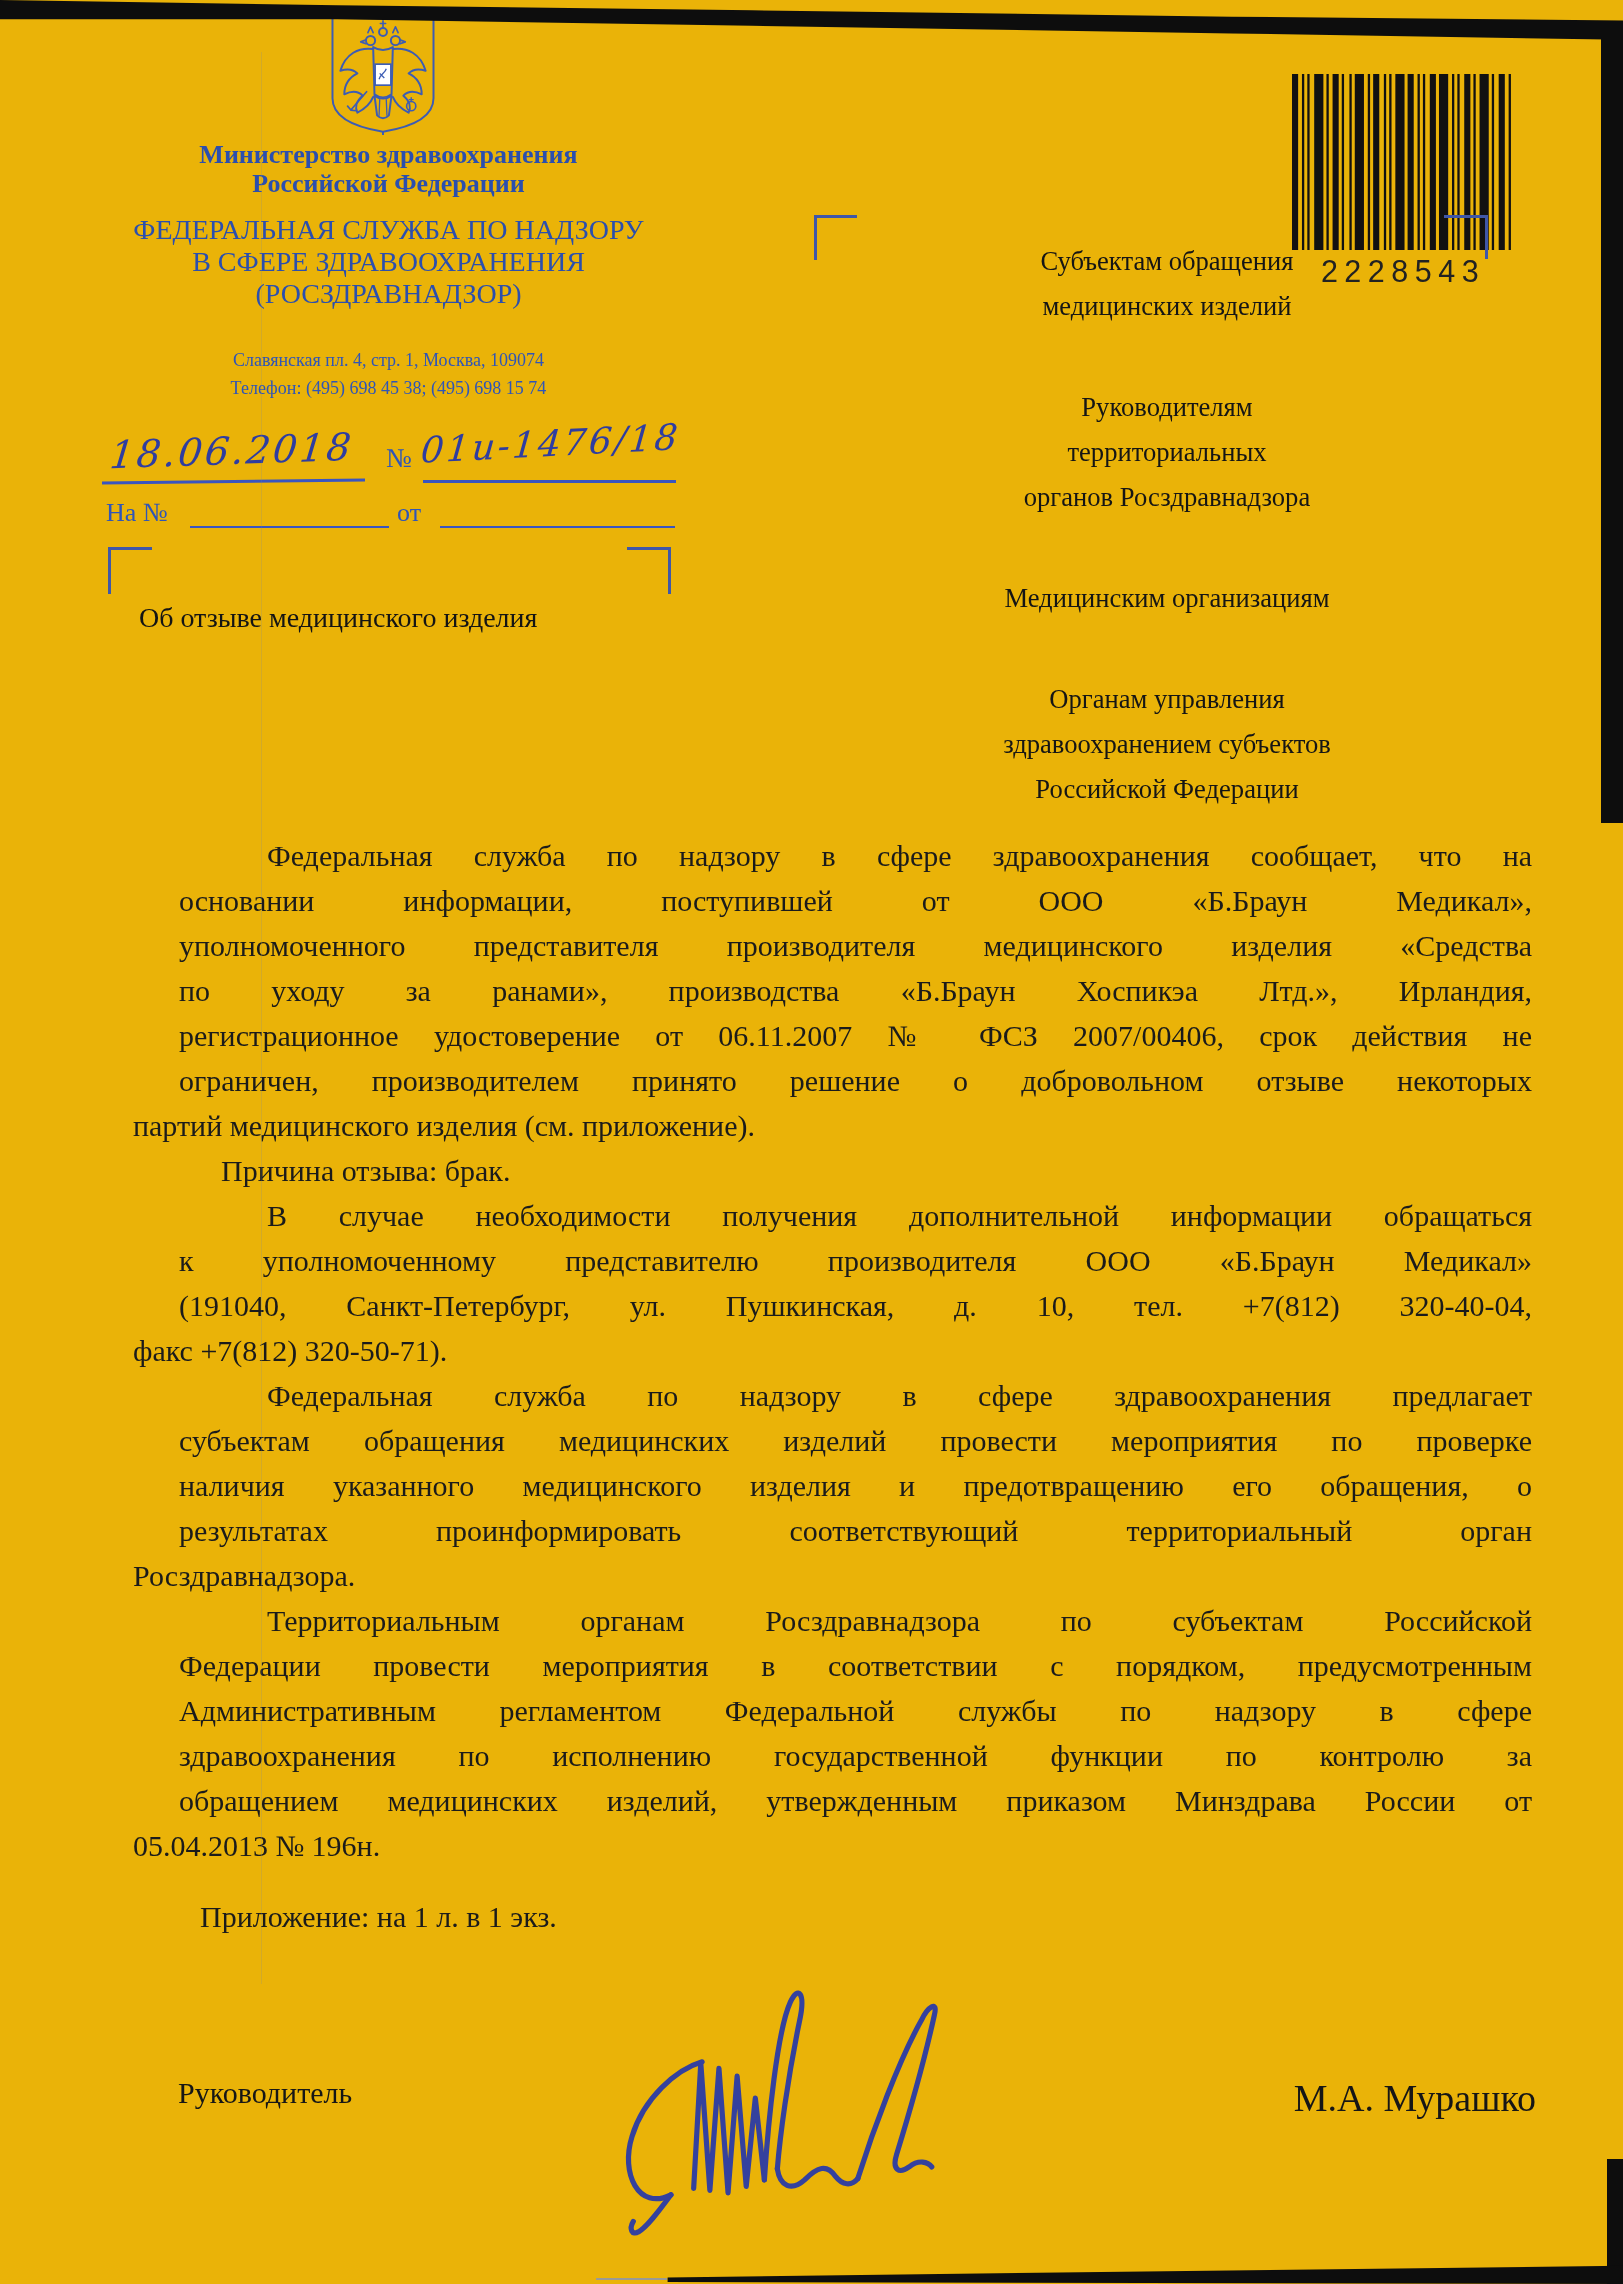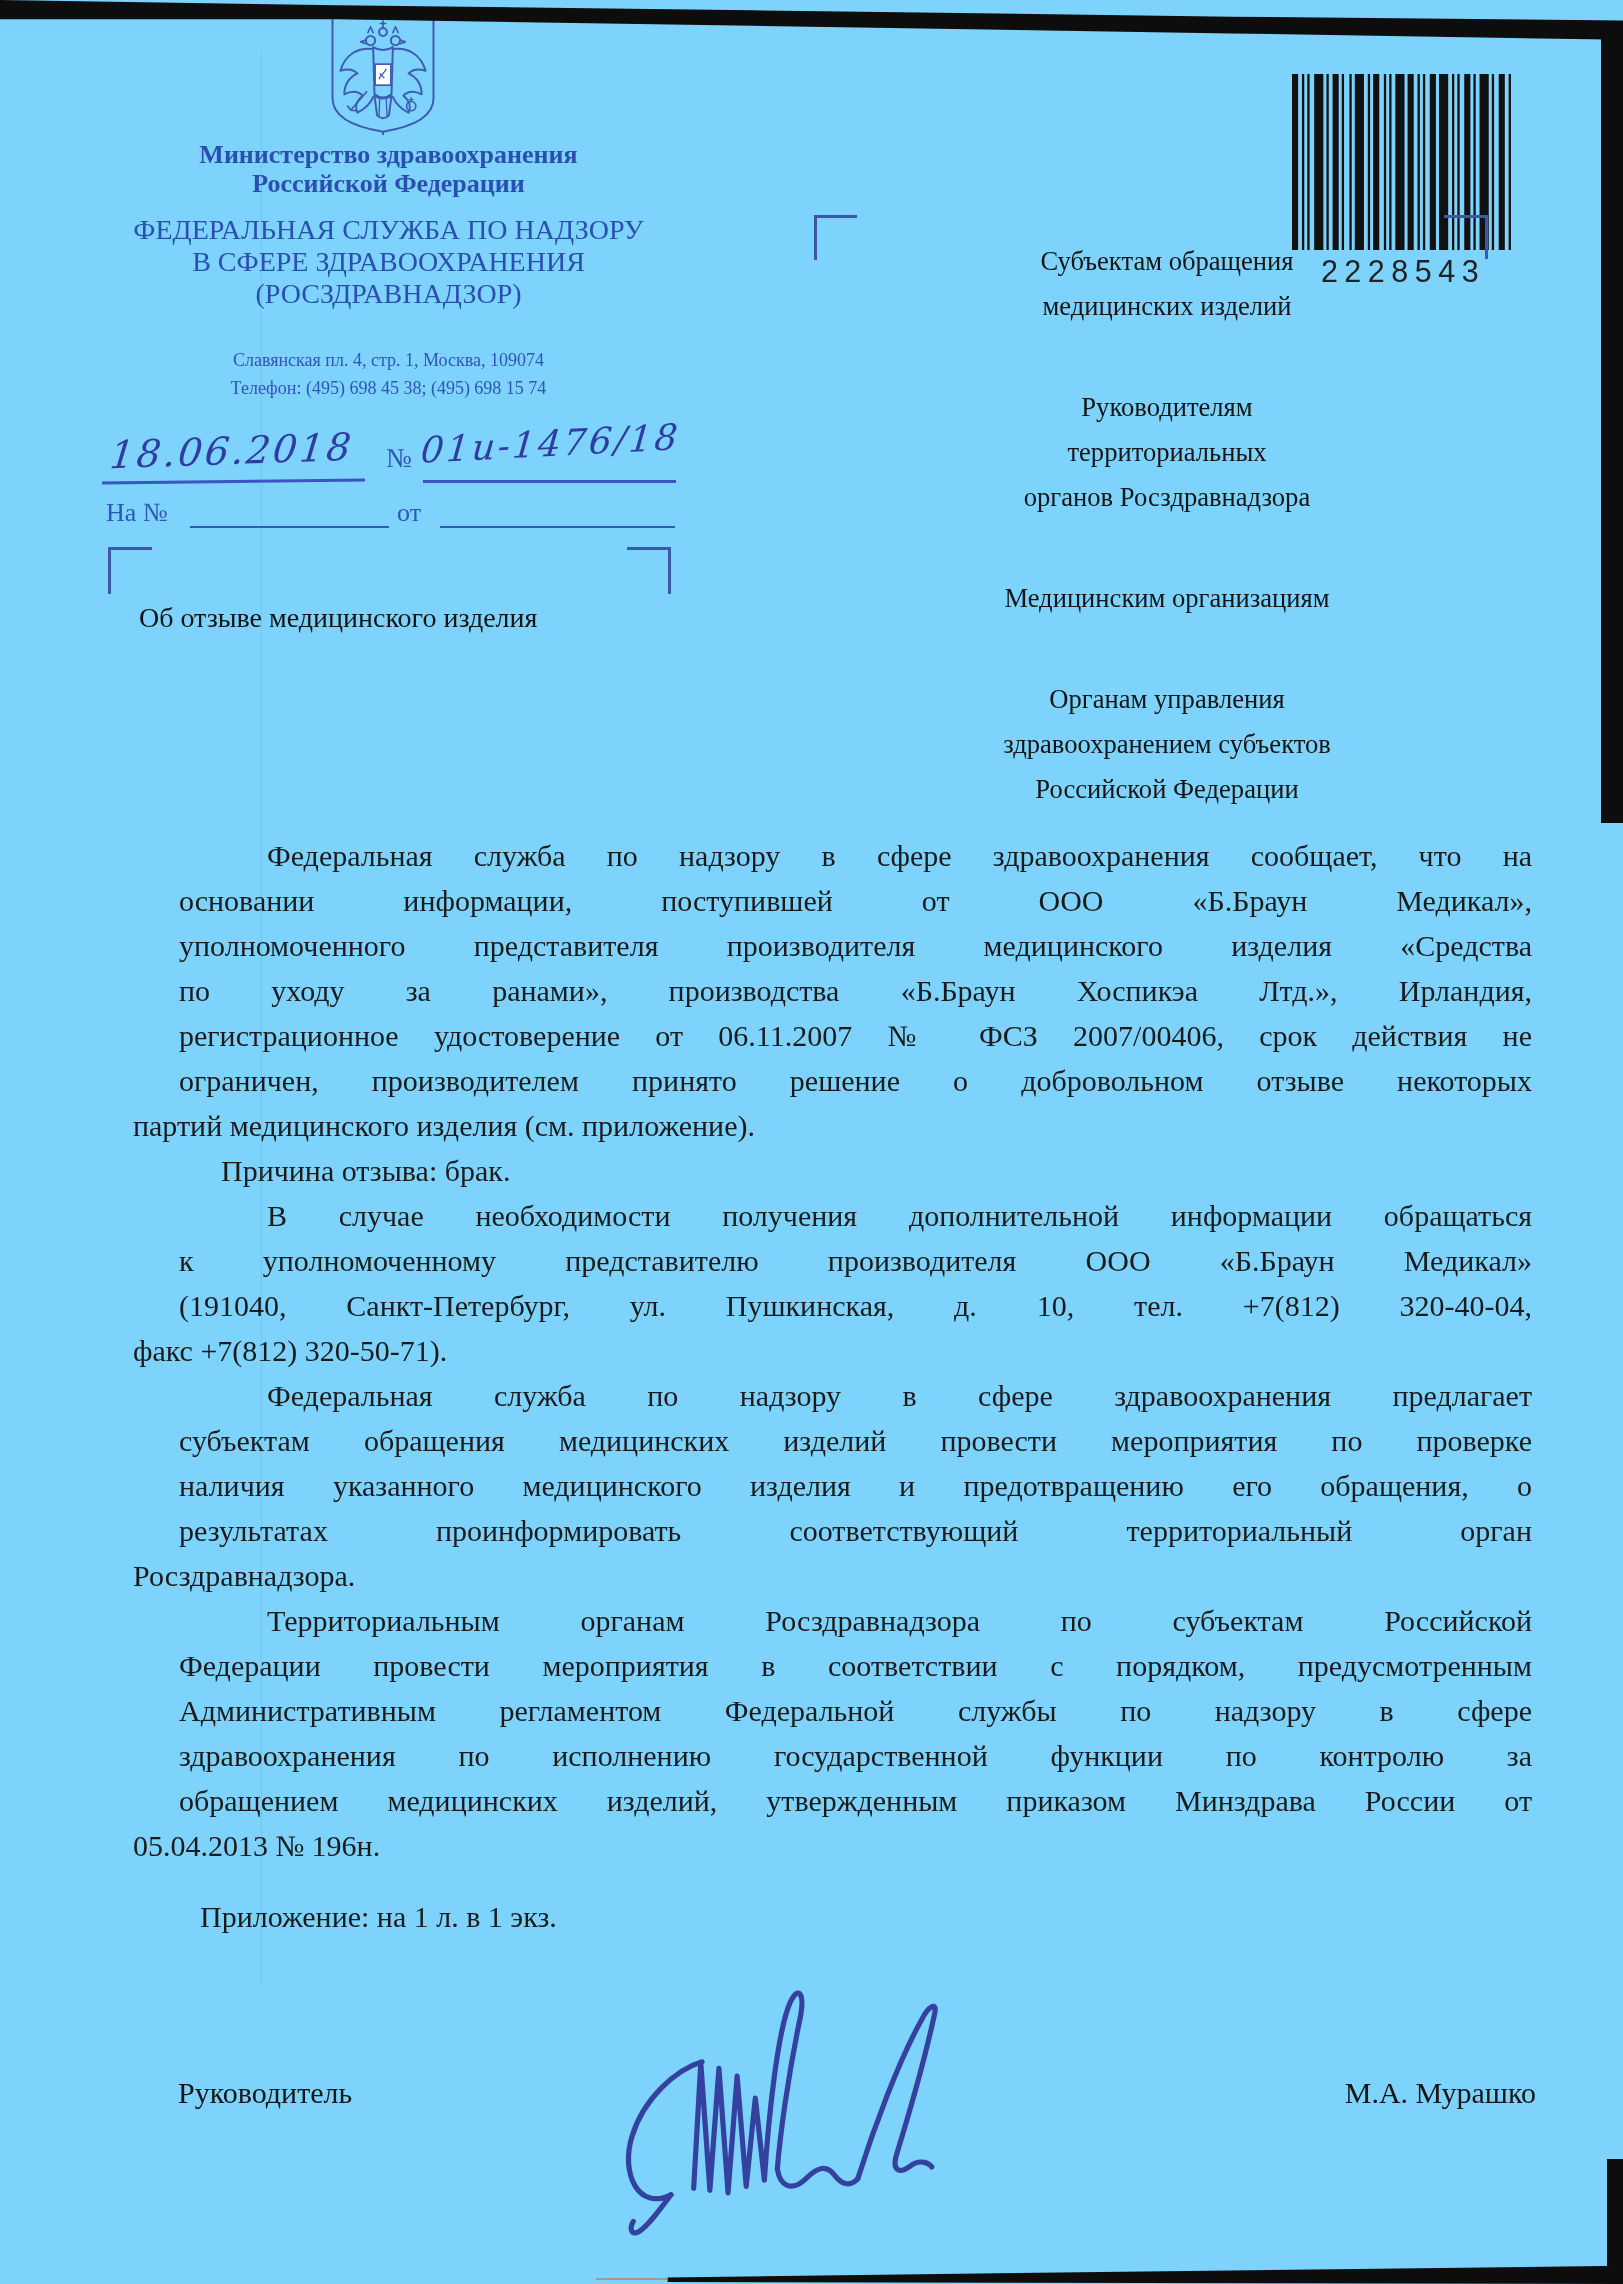--- a/index.html
+++ b/index.html
@@ -1,16 +1,16 @@
 <!DOCTYPE html>
 <html style="font-size:10.4px"><head>
 <meta charset="utf-8">
 <style>
   html,body{margin:0;padding:0;background:#777;}
-  .page{position:relative;width:1623px;height:2284px;background:#7dd3fc;overflow:hidden;
+  .page{position:relative;width:1623px;height:2284px;background:#eab308;overflow:hidden;
         font-family:"Liberation Serif",serif;}
   .abs{position:absolute;}
   .center{text-align:center;}
   
   .lh-blue{color:#2b4fae;}
   .ministry{left:97px;top:140px;width:583px;font-weight:bold;font-size:26px;line-height:29px;}
   .service{left:97px;top:206px;width:583px;font-weight:normal;font-size:28px;line-height:32px;margin-top:8px;}
   .org-contacts{left:97px;top:346px;width:583px;font-size:18px;line-height:28px;color:#2f55b8;}
   
   .hand{font-family:"DejaVu Serif",serif;font-style:italic;color:#2f3da0;transform:rotate(-2deg) skewX(-8deg);letter-spacing:2.6px;}
@@ -25,21 +25,21 @@
           font-size:30.5px;letter-spacing:6.5px;color:#222;}
   
   .body-col{left:133px;top:833px;width:1399px;}
   .bline{font-size:30px;line-height:45px;color:#1b1b1b;text-align:justify;}
   .bline.jl{text-align-last:justify;margin-left:46px;}
   .bline.first{padding-left:88px;}
   .attach{margin-top:26px;padding-left:67px;}
   
   .subject{left:139px;top:602px;width:713px;font-size:28px;color:#141414;}
   .sig-title{left:178px;top:2076px;font-size:30px;color:#161616;}
-  .sig-name{left:1160px;top:2076px;width:376px;text-align:right;font-size:30px;color:#161616;}
+  .sig-name{left:1160px;top:2076px;width:376px;text-align:right;font-size:38px;color:#161616;}
   
   .fold{left:261px;top:52px;width:1.3px;height:1932px;background:rgba(110,130,175,0.20);}
   .blackstrip{background:#0d0d0d;}
 </style>
 </head>
 <body>
 
 <div class="page">
 
   <div class="abs" style="left:327px;top:13px;width:112px;height:122px;">

